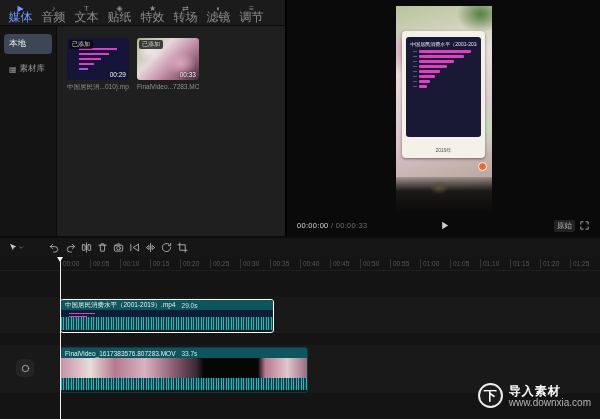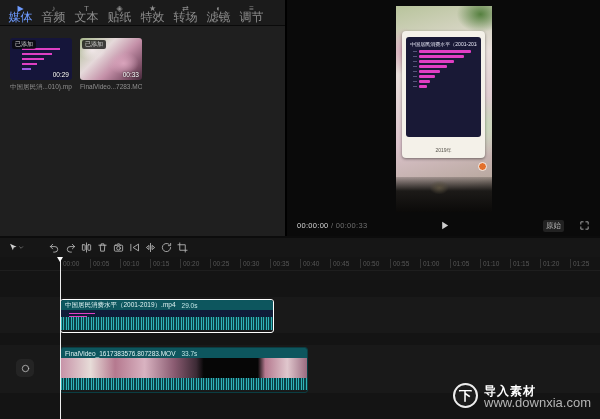--- a/index.html
+++ b/index.html
@@ -46,21 +46,21 @@
   .bar-row::before{content:"";position:absolute;left:-6px;top:1px;width:4px;height:1px;background:#55557a;}
   .bar{height:3px;border-radius:1px;}
   .year-label{position:absolute;bottom:4%;width:100%;text-align:center;font-size:5px;color:#55524a;}
   .person-strip{position:absolute;left:0;right:0;bottom:0;height:17%;background:radial-gradient(14px 10px at 45% 30%,#59503f 0%,rgba(89,80,63,0) 70%),linear-gradient(180deg,rgba(25,24,22,.2) 0%,#1c1a18 40%,#0b0a09 100%);}
   .avatar-dot{position:absolute;right:5%;bottom:20%;width:7px;height:7px;border-radius:50%;background:#e2702c;border:1px solid #f3f3f3;}
   .preview-controls{position:absolute;left:10px;right:8px;bottom:3px;height:15px;display:flex;align-items:center;}
   .time{font-size:7.5px;letter-spacing:.3px;}
   .time .cur{color:#d6d6d6;}
   .time .sep,.time .tot{color:#6f6f6f;}
   .play-btn{position:absolute;left:50%;transform:translateX(-50%);width:14px;height:14px;display:flex;align-items:center;justify-content:center;}
-  .right-controls{margin-left:auto;display:flex;align-items:center;gap:12px;}
+  .right-controls{margin-left:auto;display:flex;align-items:center;gap:1px;}
   .quality{font-size:7.5px;color:#b5b5b5;background:#222;border-radius:2px;padding:1px 3px;}
 
   
   .timeline{position:absolute;top:238px;left:0;width:600px;height:181px;background:#111;}
   .tl-toolbar{height:19px;background:#161616;display:flex;align-items:center;padding:0 8px;border-bottom:1px solid #070707;}
   .tool-btn{width:16px;height:15px;display:flex;align-items:center;justify-content:center;border-radius:3px;}
   .tool-btn.select-tool{margin-right:22px;}
   svg.ic{width:11px;height:11px;stroke:#bdbdbd;fill:none;stroke-width:1.8;stroke-linecap:round;stroke-linejoin:round;}
   svg.ic.filled{fill:#cfcfcf;stroke:none;}
   svg.ic.small{width:7px;height:7px;}
@@ -80,21 +80,21 @@
   .clip1-body{position:relative;height:20px;background-color:#101c38;background-image:linear-gradient(#df3fc3,#df3fc3),linear-gradient(#df3fc3,#df3fc3);background-size:26px 1px,18px 1px;background-position:8px 3px,8px 6px;background-repeat:no-repeat;}
   .wave{position:absolute;left:0;right:0;bottom:0;height:13px;background:repeating-linear-gradient(90deg,#2fb3b8 0px,#2fb3b8 1px,#0a4046 1px,#0a4046 2.5px);}
   .clip2-thumbs{height:20px;background:linear-gradient(90deg,#c793a8 0%,#e7dcd8 12%,#b5798f 22%,#d9b3c1 34%,#8a5b71 46%,#3c2a35 55%,#060606 58%,#060606 80%,#b5798f 83%,#e0c7cd 92%,#9a6b80 100%);}
   .clip2-wave{position:relative;height:12px;background:repeating-linear-gradient(90deg,#2fb3b8 0px,#2fb3b8 1px,#0a4046 1px,#0a4046 2.5px);}
   .gutter-btn{position:absolute;left:16px;top:102px;width:18px;height:18px;background:#242424;border-radius:5px;display:flex;align-items:center;justify-content:center;z-index:4;}
 
   
   .watermark{position:absolute;right:9px;bottom:11px;display:flex;align-items:center;gap:6px;z-index:9;}
   .logo-circle{width:25px;height:25px;border:2px solid #ededed;border-radius:50%;display:flex;align-items:center;justify-content:center;font-weight:bold;font-size:13px;color:#fff;background:#1c1c1c;box-sizing:border-box;}
   .wm-site{font-size:12px;font-weight:bold;color:#fff;letter-spacing:1px;line-height:13px;}
-  .wm-url{font-size:13px;color:#b5b5b5;line-height:9px;}
+  .wm-url{font-size:10px;color:#b5b5b5;line-height:9px;}
 </style>
 </head>
 <body>
 
 <div class="app">
 
   <div class="top">
     <div class="left-panel">
       <div class="tabbar">
           <div class="tab active">
@@ -124,20 +124,29 @@
           <div class="tab">
             <span class="ticon">◐</span>
             <span class="tlabel">滤镜</span>
           </div>
           <div class="tab">
             <span class="ticon">≡</span>
             <span class="tlabel">调节</span>
           </div>
         </div>
       <div class="left-body">
+        <div class="sidebar">
+            <div class="side-item active">
+              <span>本地</span>
+            </div>
+            <div class="side-item">
+              <span class="sicon">▦</span>
+              <span>素材库</span>
+            </div>
+          </div>
         <div class="media-area">
           <div class="media-row">
           <div class="media-card">
   <div class="thumb chart-thumbnail">
     <span class="badge">已添加</span>
     <span class="dur">00:29</span>
   </div>
   <div class="mname">中国居民消...010).mp4</div>
               </div>
               <div class="media-card">

